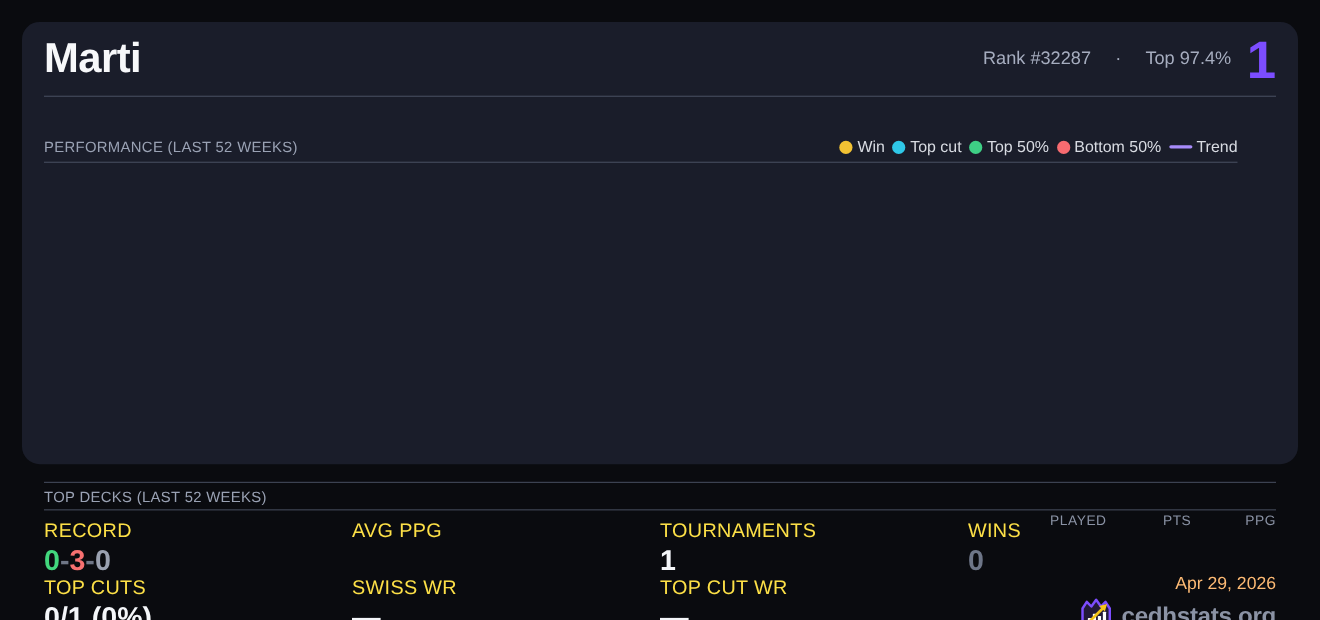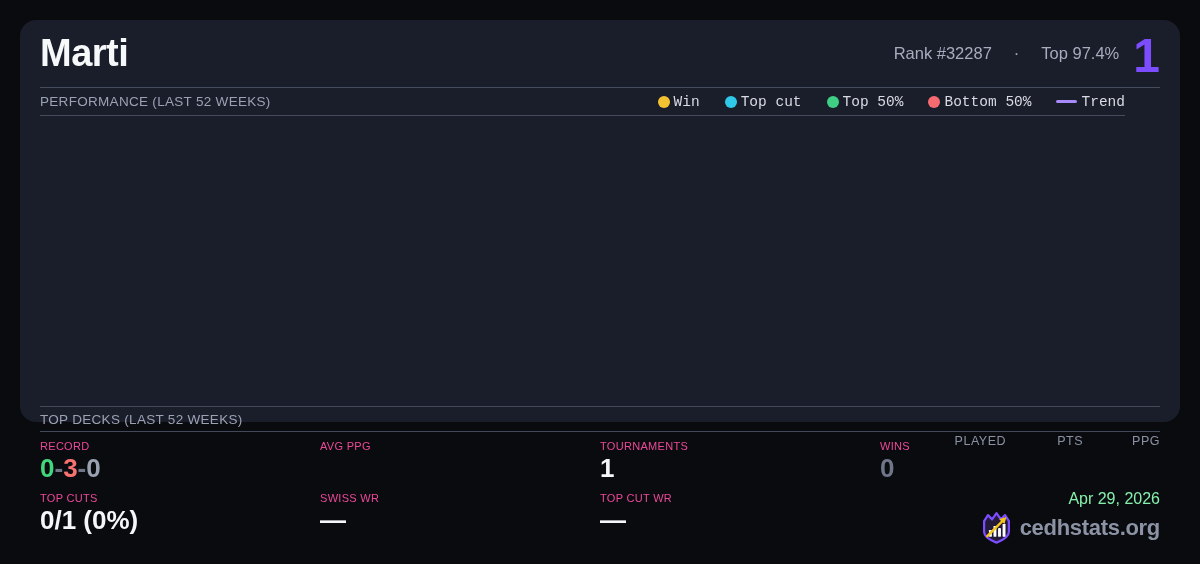--- a/index.html
+++ b/index.html
@@ -9,49 +9,49 @@
     background:#1a1d2a; border-radius:16px; padding:0 20px;
   }
   
   .header-row { height:67px; display:flex; align-items:center; }
   .player-name { font-size:38px; font-weight:700; color:#f7f8fa; letter-spacing:-0.5px; }
   .header-right { margin-left:auto; display:flex; align-items:center; gap:14px; }
   .rank-text { font-size:16.5px; color:#a6adbf; display:flex; gap:22px; align-items:center; }
   .rank-number { font-size:48px; font-weight:700; color:#7c4dff; line-height:0.9; position:relative; top:2px; }
   .divider { border-top:1px solid #454c5e; }
   
-  .perf-wrap { width:1085px; }
+  .perf-wrap { width:1085px;margin-top:32px; }
   .perf-row { height:28px; display:flex; align-items:center; border-bottom:1px solid #454c5e; }
   .section-title { font-size:13.5px; color:#9aa2b4; letter-spacing:0.3px; }
-  .legend { margin-left:auto; display:flex; align-items:center; gap:25px;font-family:Liberation Mono, monospace; }
+  .legend { margin-left:auto; display:flex; align-items:center; gap:7px; }
   .legend-item { display:flex; align-items:center; gap:4px; font-size:14.5px; color:#d8dbe2; }
   .dot { width:12px; height:12px; border-radius:50%; display:inline-block; }
   .dot-win { background:#f2c233; }
   .dot-topcut { background:#2fc8e8; }
   .dot-top50 { background:#3ecf85; }
   .dot-bottom50 { background:#f76b70; }
   .trend-line { width:21px; height:3px; border-radius:2px; background:#a78bfa; display:inline-block; }
   
   .chart-area { height:290px; }
   
   .topdecks-row { height:26px; display:flex; align-items:center; border-top:1px solid #424959; border-bottom:1px solid #424959; }
   .deck-cols { margin-left:auto; display:flex;margin-top:44px; }
   .deck-col { width:77px; text-align:right; font-size:12.5px; color:#8a92a4; letter-spacing:0.5px; }
   
   .stats-grid { display:grid; grid-template-columns:repeat(4, 280px); grid-auto-rows:52px; padding-top:8px; }
-  .stat-label { font-size:11px; color:#ec4899; letter-spacing:0.3px; }
+  .stat-label { font-size:18px; color:#fde047; letter-spacing:0.3px; }
   .stat-value { font-size:26px; font-weight:700; color:#f4f6f9; margin-top:2px; line-height:1.1; }
   .rec-win { color:#42d77d; }
   .rec-loss { color:#f87171; }
   .rec-draw { color:#9aa1b0; }
   .rec-sep { color:#6f7686; }
   .value-muted { color:#6e7688; }
   
   .footer-cell { text-align:right; }
-  .date { font-size:16px; color:#86efac; margin-top:-2px; }
+  .date { font-size:16px; color:#fdba74; margin-top:-2px; }
   .brand { display:flex; align-items:center; justify-content:flex-end; gap:8px; margin-top:3px; cursor:pointer; }
   .brand-text { font-size:22px; font-weight:700; color:#8b93a5; letter-spacing:-0.3px; }
 </style>
 </head>
 <body>
 
 <div class="card">
 
   <div class="header-row">
     <div class="player-name">Marti</div>

